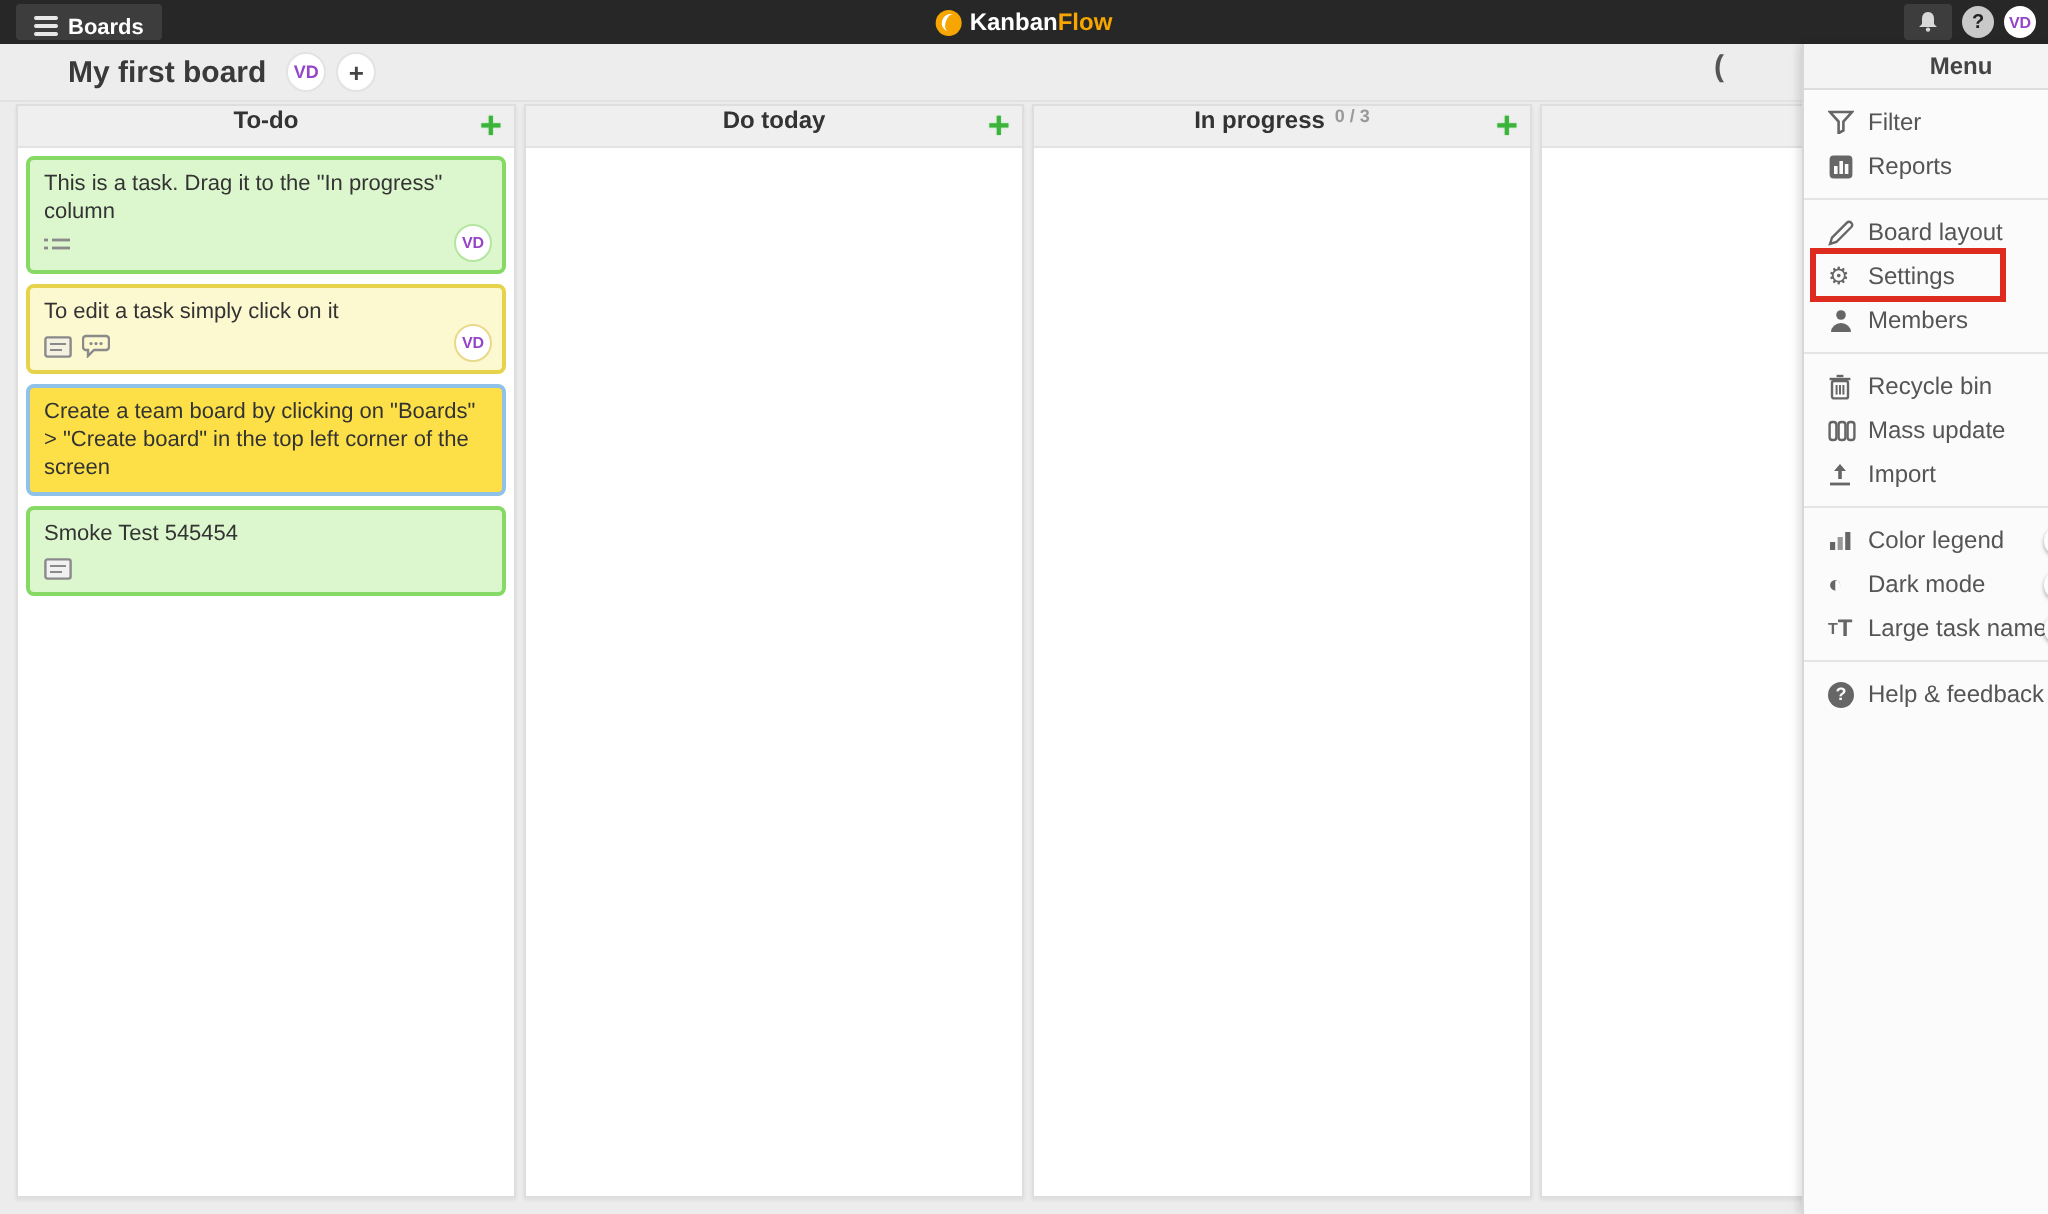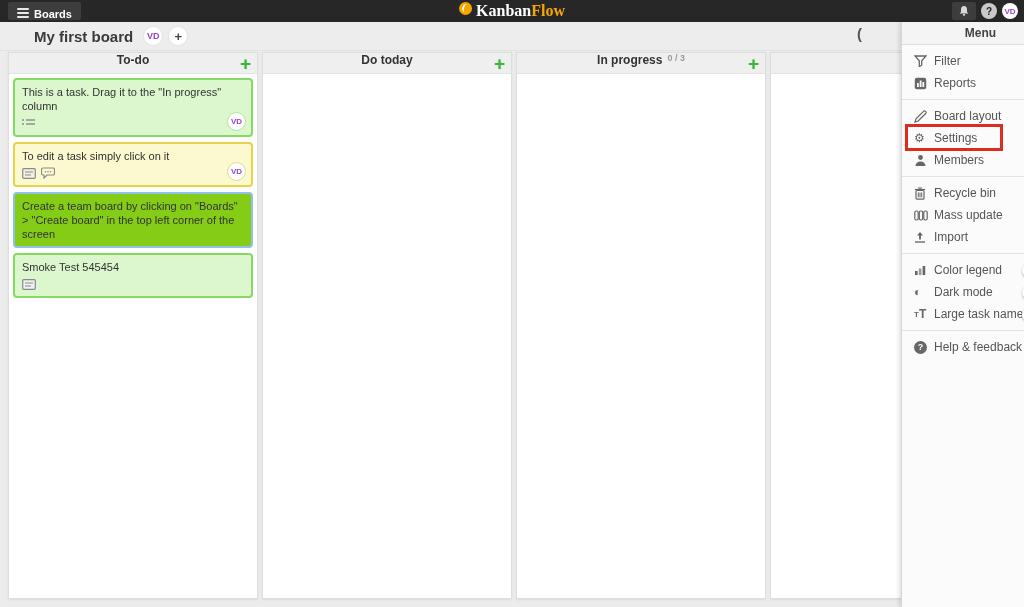--- a/index.html
+++ b/index.html
@@ -18,21 +18,21 @@
   }
   .boards-btn {
     margin-left:8px; height:18px; background:#3d3d3d; border-radius:2px;
     display:flex; align-items:flex-end; gap:5px; padding:0 9px;
     color:#fff; font-size:11px; font-weight:bold; cursor:pointer;
   }
   .hamburger { display:inline-block; width:12px; }
   .hamburger span { display:block; height:2px; background:#e8e8e8; margin:2px 0; border-radius:1px; }
   .logo {
     position:absolute; left:50%; transform:translateX(-50%);
-    display:flex; align-items:flex-start; gap:4px; font-size:16px; font-weight:bold;font-family:Liberation Serif, serif;
+    display:flex; align-items:center; gap:4px; font-size:12px; font-weight:bold;
   }
   .logo-k { color:#fff; }
   .logo-f { color:#f7a500; }
   .logo-mark {
     width:13px; height:13px; border-radius:50%; background:#f7a500; position:relative; overflow:hidden;
   }
   .logo-mark::before {
     content:""; position:absolute; left:3px; top:2px; width:7px; height:9px;
     border-left:2px solid #fff; border-radius:50%; transform:rotate(18deg);
   }
@@ -86,21 +86,21 @@
     line-height:21px; cursor:pointer; text-shadow:0 0 1px #9ade9a;
   }
   .col-body { flex:1; padding:4px; overflow:hidden; }
   
   .card {
     border-radius:4px; border:2px solid; padding:5px 7px; margin-bottom:5px;
     font-size:11px; color:#333; position:relative; cursor:pointer; line-height:14px;
   }
   .card.green  { background:#dcf7cd; border-color:#86d964; }
   .card.yellow { background:#fcf8cf; border-color:#e7d34b; }
-  .card.blue   { background:#84cc16; border-color:#8fc1e9; }
+  .card.blue   { background:#fde047; border-color:#8fc1e9; }
   .card-icons { margin-top:3px; height:14px; display:flex; gap:5px; align-items:center; }
   .card-avatar {
     position:absolute; right:5px; bottom:4px; width:19px; height:19px; border-radius:50%;
     background:#fff; color:#9546c8; font-size:8px; font-weight:bold;
     display:flex; align-items:center; justify-content:center;
   }
   .card.green  .card-avatar { border:1px solid #b5e6a0; }
   .card.yellow .card-avatar { border:1px solid #e9d98a; }
   .micon { display:inline-flex; align-items:center; }
   

